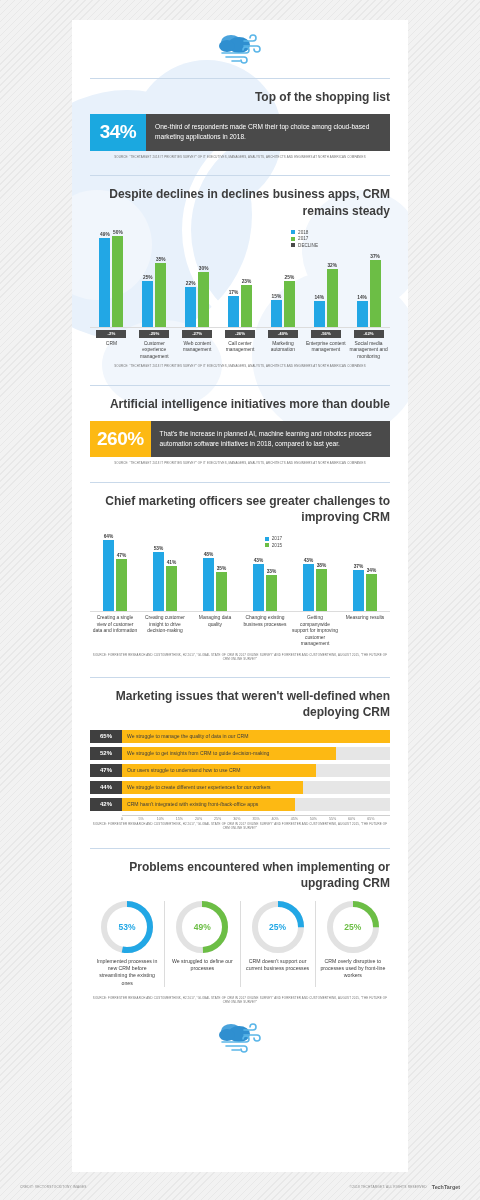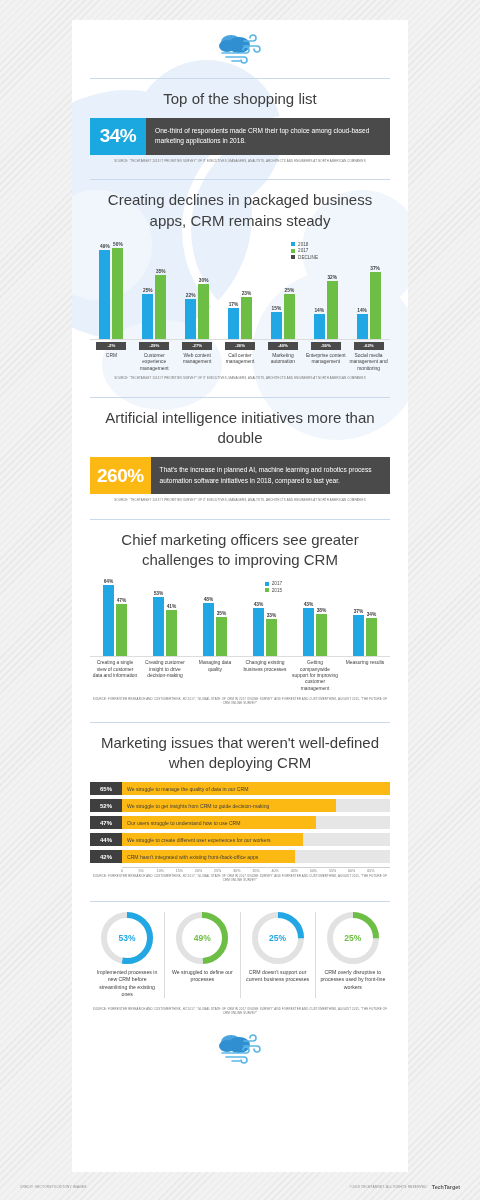--- a/index.html
+++ b/index.html
@@ -24,21 +24,21 @@
   h1.title {
     font-size:21px; line-height:1.18; font-weight:bold; color:#3d3d3d;
     text-align:center; margin-top:28px; letter-spacing:-0.3px;
   }
 
   .cloudicon { text-align:center; margin:12px 0 10px; }
 
   .divider { height:1px; background:#c9d9ea; margin:0 auto 10px; width:100%; }
 
   h2.sectiontitle {
-    font-size:15px; font-weight:normal; color:#3d3d3d; text-align:center;
+    font-size:12px; font-weight:bold; color:#3d3d3d; text-align:right;
     line-height:1.35; margin-bottom:9px;
   }
 
   
   .callout { display:flex; align-items:stretch; width:100%; }
   .callout .big {
     color:#fff; font-weight:bold; font-size:19px; display:flex;
     align-items:center; justify-content:center; padding:0 7px; min-width:56px;
     letter-spacing:-0.5px;
   }
@@ -146,21 +146,21 @@
 
     <div class="divider"></div>
     <h2 class="sectiontitle">Top of the shopping list</h2>
     <div class="callout">
       <div class="big blue">34%</div>
       <div class="txt">One-third of respondents made CRM their top choice among cloud-based marketing applications in 2018.</div>
     </div>
     <p class="srcline">SOURCE: "TECHTARGET 2018 IT PRIORITIES SURVEY" OF IT EXECUTIVES, MANAGERS, ANALYSTS, ARCHITECTS AND ENGINEERS AT NORTH AMERICAN COMPANIES</p>
 
     <div class="divider" style="margin-top:16px;"></div>
-    <h2 class="sectiontitle" style="white-space:pre-line;">Creating declines in packaged business apps, CRM remains steady</h2>
+    <h2 class="sectiontitle" style="white-space:pre-line;">Despite declines in declines business apps, CRM remains steady</h2>
 
     <div class="vchart">
       <div class="legend">
         <div>
             <i style="background:#22a7e5"></i>
             <span>2018</span>
           </div>
         <div>
             <i style="background:#6cbe45"></i>
             <span>2017</span>
@@ -456,20 +456,21 @@
         <div>
           <span>60%</span>
         </div>
         <div>
           <span>65%</span>
         </div>
       </div>
     <p class="srcline" style="margin-top:6px;">SOURCE: FORRESTER RESEARCH AND CUSTOMERTHINK, H2 2017, "GLOBAL STATE OF CRM IN 2017 ONLINE SURVEY" AND FORRESTER AND CUSTOMERTHINK, AUGUST 2015, "THE FUTURE OF CRM ONLINE SURVEY"</p>
 
     <div class="divider" style="margin-top:18px;"></div>
+    <h2 class="sectiontitle" style="white-space:pre-line;">Problems encountered when implementing or upgrading CRM</h2>
     <div class="donuts" id="donuts">
         <div class="donutcell">
           <div class="dwrap"><svg width="52" height="52" viewBox="0 0 52 52">
               <circle cx="26" cy="26" r="23" fill="none" stroke="#e2e2e2" stroke-width="6"></circle>
               <circle cx="26" cy="26" r="23" fill="none" stroke="#22a7e5" stroke-width="6" stroke-dasharray="76.59202889451916 144.51326206513048" transform="rotate(-90 26 26)"></circle>
             </svg><div class="dval" style="color: rgb(34, 167, 229);">53%</div></div>
           <div class="dlabel">Implemented processes in new CRM before streamlining the existing ones</div>
         </div>
         <div class="donutcell">
           <div class="dwrap"><svg width="52" height="52" viewBox="0 0 52 52">

